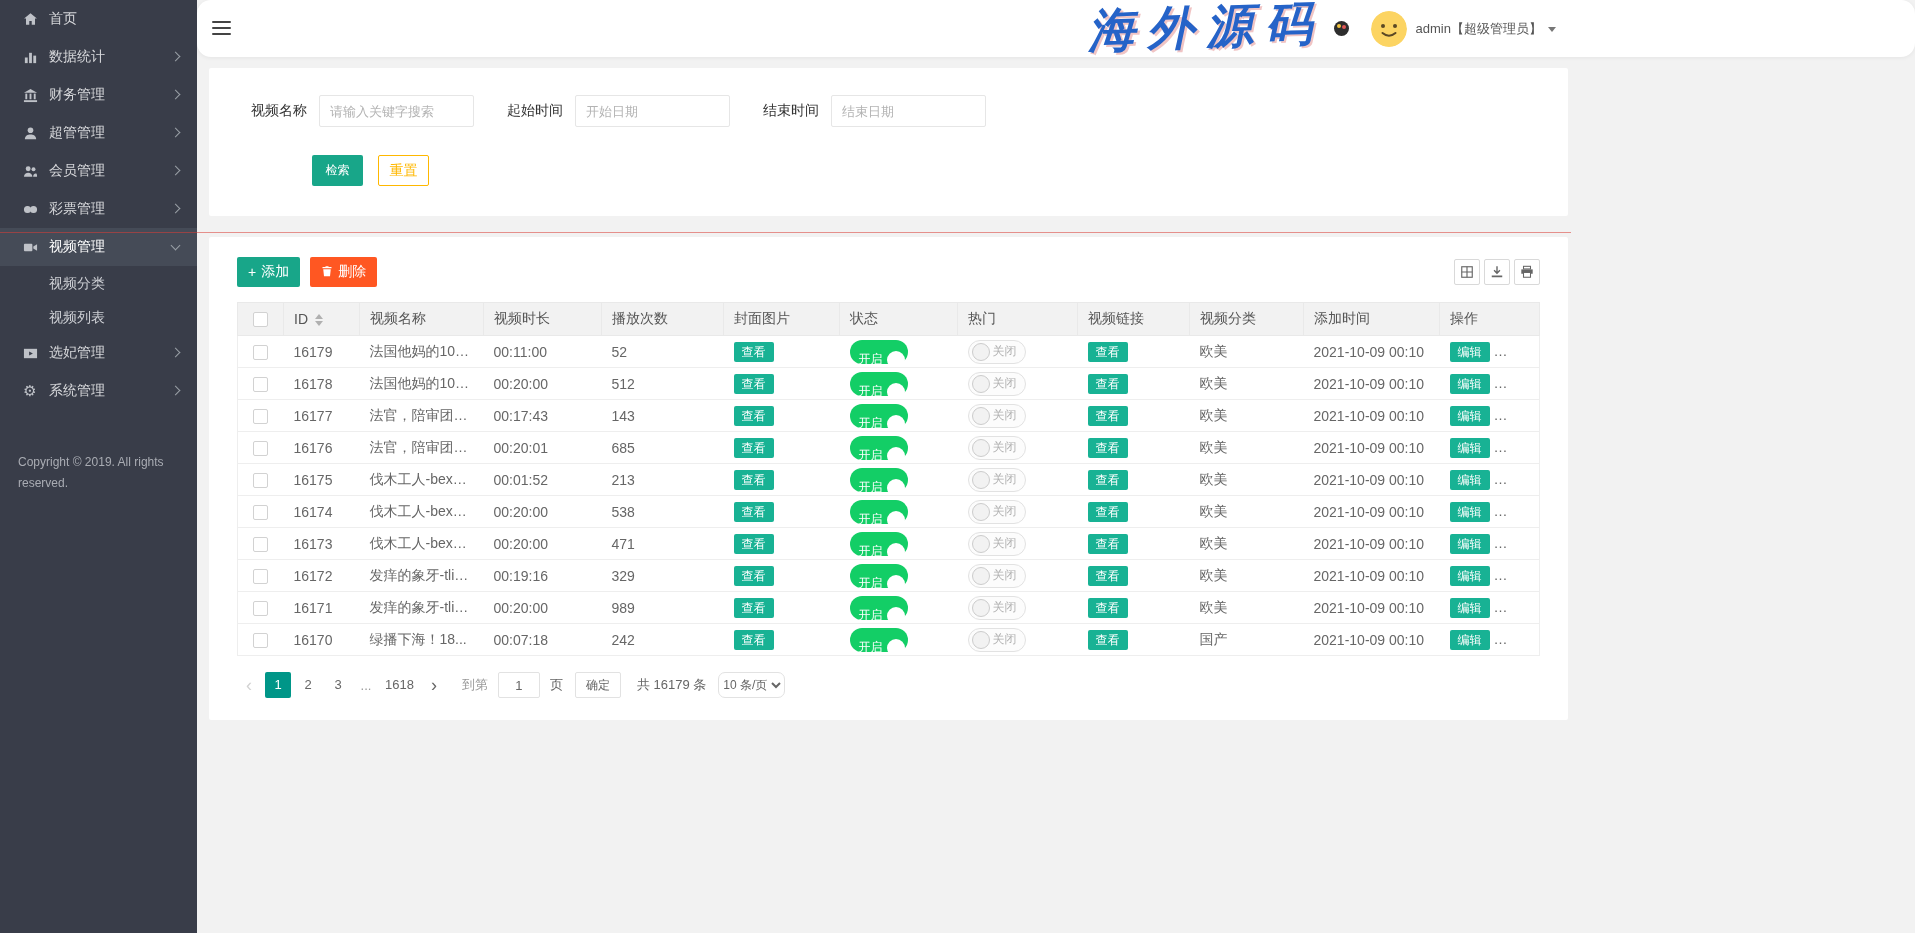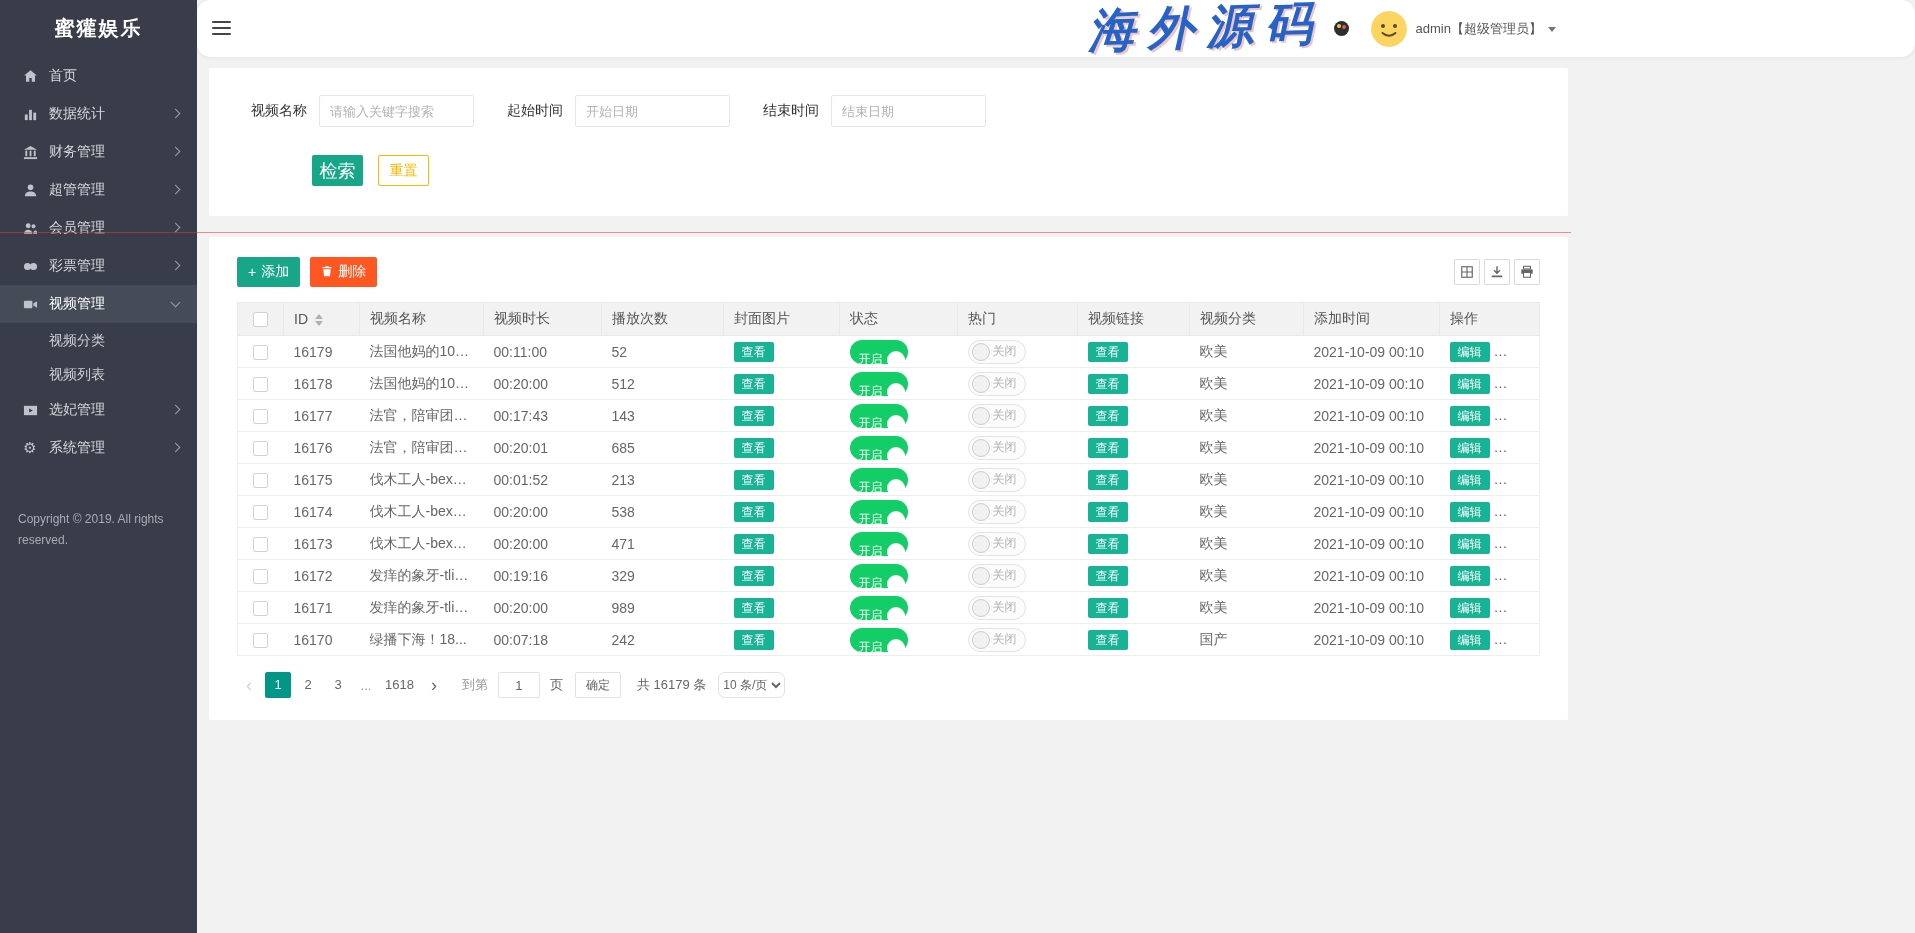--- a/index.html
+++ b/index.html
@@ -47,21 +47,21 @@
   .card { background:#fff; width:1359px; border-radius:2px; }
 
   
   .search-card { padding:27px 0 30px 42px; margin-bottom:21px; }
   .form-row { display:flex; align-items:center; }
   .field { display:flex; align-items:center; margin-right:33px; }
   .field label { color:#333; margin-right:12px; white-space:nowrap; }
   .field input { width:155px; height:32px; border:1px solid #e6e6e6; border-radius:2px; padding:0 10px; font-size:13px; color:#666; outline:none; font-family:inherit; }
   .field input::placeholder { color:#b3b3b3; }
   .btn-row { margin-top:28px; margin-left:61px; display:flex; }
-  .btn-search { width:51px; height:31px; background:#18a689; color:#fff; border:none; border-radius:2px; font-size:18px; cursor:pointer; font-family:inherit; }
+  .btn-search { width:51px; height:31px; background:#18a689; color:#fff; border:none; border-radius:2px; font-size:12px; cursor:pointer; font-family:inherit; }
   .btn-reset { width:51px; height:31px; background:#fff; color:#ffb800; border:1px solid #ffb800; border-radius:2px; font-size:14px; cursor:pointer; margin-left:15px; font-family:inherit; }
 
   
   .table-card { padding:20px 28px 22px 28px; }
   .toolbar { display:flex; align-items:center; }
   .btn-add, .btn-del { height:30px; padding:0 11px; border:none; border-radius:2px; color:#fff; font-size:14px; cursor:pointer; display:inline-flex; align-items:center; gap:5px; font-family:inherit; }
   .btn-add { background:#18a689; }
   .btn-del { background:#ff5722; margin-left:10px; }
   .tool-icons { margin-left:auto; display:flex; gap:4px; }
   .tool-btn { width:26px; height:26px; border:1px solid #d9d9d9; border-radius:2px; background:#fff; display:flex; align-items:center; justify-content:center; cursor:pointer; }
@@ -100,21 +100,20 @@
   .confirm-btn { height:26px; padding:0 10px; background:#fff; border:1px solid #e2e2e2; border-radius:2px; color:#666; font-size:12px; cursor:pointer; margin-left:8px; font-family:inherit; }
   .total { margin-left:12px; }
   .per-page { height:26px; border:1px solid #e2e2e2; border-radius:7px; color:#666; font-size:12px; margin-left:8px; outline:none; background:#fff; font-family:inherit; }
 </style>
 </head>
 <body>
 
 <div class="app">
 
   <aside class="sidebar">
-    <div class="brand">蜜獾娱乐</div>
 
     <div class="menu-item">
       <span class="ic">
           <svg viewBox="0 0 16 16">
             <path d="M8 1.3L14.8 7h-2v6.6H9.3V9.6H6.7v4H3.2V7h-2z"></path>
           </svg>
         </span>
       <span class="lbl">首页</span>
     </div>
 

